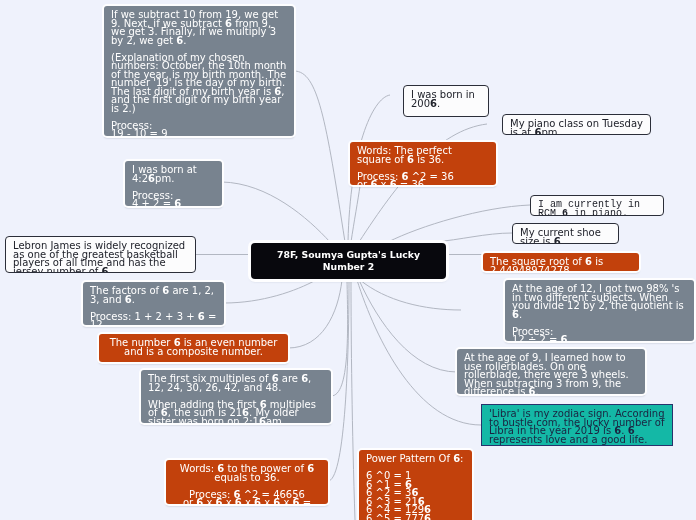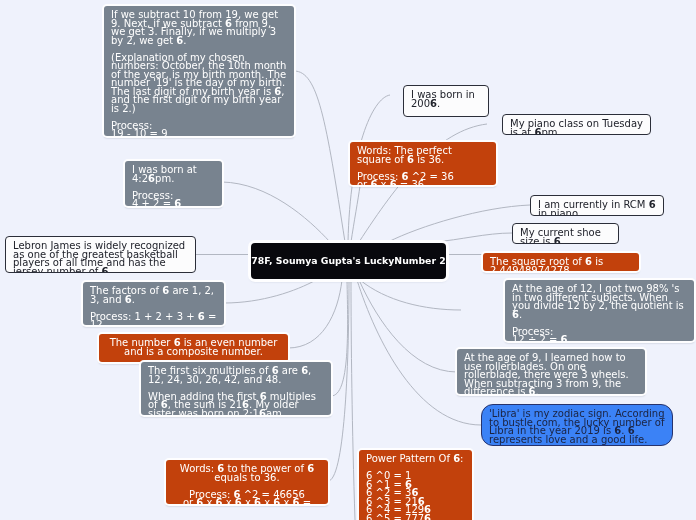--- a/index.html
+++ b/index.html
@@ -15,25 +15,25 @@
   .node{position:absolute;box-sizing:border-box;overflow:hidden;}
   .node .node-body{padding:5px 7px;font-size:10px;line-height:8.5px;}
   .node .node-paragraph{margin:0 0 8.5px 0;white-space:pre-wrap;}
   .node .node-paragraph:last-child{margin-bottom:0;}
   .node b{font-weight:bold;}
   .s-gray{background:#78838f;color:#fff;border-radius:3px;
     box-shadow:0 0 0 2px #fefeff, 0 2px 2px rgba(70,80,100,.40);}
   .s-red{background:#c2410c;color:#fff;border-radius:3px;
     box-shadow:0 0 0 2px #fefeff, 0 2px 2px rgba(70,80,100,.40);}
   .s-white{background:#fcfcfd;color:#20222b;border-radius:4px;border:1.8px solid #2b2e39;}
-  .s-navy{background:#3b82f6;color:#1b2340;border-radius:12px;border:1.8px solid #27336c;}
+  .s-navy{background:#14b8a6;color:#1b2340;border-radius:0;border:1.8px solid #27336c;}
   #center-node{position:absolute;box-sizing:border-box;background:#08080d;color:#fff;
     border-radius:4px;box-shadow:0 0 0 3px #fefeff, 0 2px 3px rgba(70,80,100,.4);
     font-weight:bold;font-size:9.3px;line-height:12.5px;text-align:center;
-    display:flex;align-items:center;justify-content:center;flex-direction:row;}
+    display:flex;align-items:center;justify-content:center;flex-direction:column;}
 </style>
 </head>
 <body>
 
 <div id="mindmap">
   <svg id="connector-layer" viewBox="0 0 696 520" width="696" height="520">
       <path d="M 294,71 C 318,71 326,120 345,242" fill="none" stroke="#b2b7c2" stroke-width="1"></path>
       <path d="M 222,182 C 268,183 308,218 330,242" fill="none" stroke="#b2b7c2" stroke-width="1"></path>
       <path d="M 196,254.5 L 251,254.5" fill="none" stroke="#b2b7c2" stroke-width="1"></path>
       <path d="M 390,95 C 372,98 350,150 348,242" fill="none" stroke="#b2b7c2" stroke-width="1"></path>
@@ -79,21 +79,21 @@
           <p class="node-paragraph">The factors of <b>6</b> are 1, 2, 3, and <b>6</b>.</p>
           <p class="node-paragraph">Process: 1 + 2 + 3 + <b>6</b> = 12
 The number of my house is 12</p>
         </div>
       </div>
       <div class="node s-red" style="left: 99px; top: 334px; width: 189px; height: 28px; text-align: center;">
         <div class="node-body">
           <p class="node-paragraph">The number <b>6</b> is an even number and is a composite number.</p>
         </div>
       </div>
-      <div class="node s-gray" style="left: 141px; top: 362px; width: 190px; height: 53px;">
+      <div class="node s-gray" style="left: 141px; top: 370px; width: 190px; height: 53px;">
         <div class="node-body">
           <p class="node-paragraph">The first six multiples of <b>6</b> are <b>6</b>, 12, 24, 30, 26, 42, and 48.</p>
           <p class="node-paragraph">When adding the first <b>6</b> multiples of <b>6</b>, the sum is 21<b>6</b>. My older sister was born on 2:1<b>6</b>am.</p>
         </div>
       </div>
       <div class="node s-red" style="left: 166px; top: 460px; width: 162px; height: 44px; text-align: center;">
         <div class="node-body">
           <p class="node-paragraph">Words: <b>6</b> to the power of <b>6</b> equals to 36.</p>
           <p class="node-paragraph">Process: <b>6</b> ^2 = 46656
 or <b>6</b> x <b>6</b> x <b>6</b> x <b>6</b> x <b>6</b> x <b>6</b> = 46656</p>
@@ -109,21 +109,21 @@
           <p class="node-paragraph">My piano class on Tuesday is at <b>6</b>pm.</p>
         </div>
       </div>
       <div class="node s-red" style="left: 350px; top: 142px; width: 146px; height: 43px;">
         <div class="node-body">
           <p class="node-paragraph">Words: The perfect square of <b>6</b> is 36.</p>
           <p class="node-paragraph">Process: <b>6</b> ^2 = 36
 or <b>6</b> x <b>6</b> = 36</p>
         </div>
       </div>
-      <div class="node s-white" style="left: 530px; top: 195px; width: 134px; height: 21px;">
+      <div class="node s-white" style="left: 530px; top: 195px; width: 134px; height: 21px; font-family: Liberation Mono, monospace;">
         <div class="node-body">
           <p class="node-paragraph">I am currently in RCM <b>6</b> in piano.</p>
         </div>
       </div>
       <div class="node s-white" style="left: 512px; top: 223px; width: 107px; height: 21px;">
         <div class="node-body">
           <p class="node-paragraph">My current shoe size is <b>6</b>.</p>
         </div>
       </div>
       <div class="node s-red" style="left: 483px; top: 253px; width: 156px; height: 18px;">

